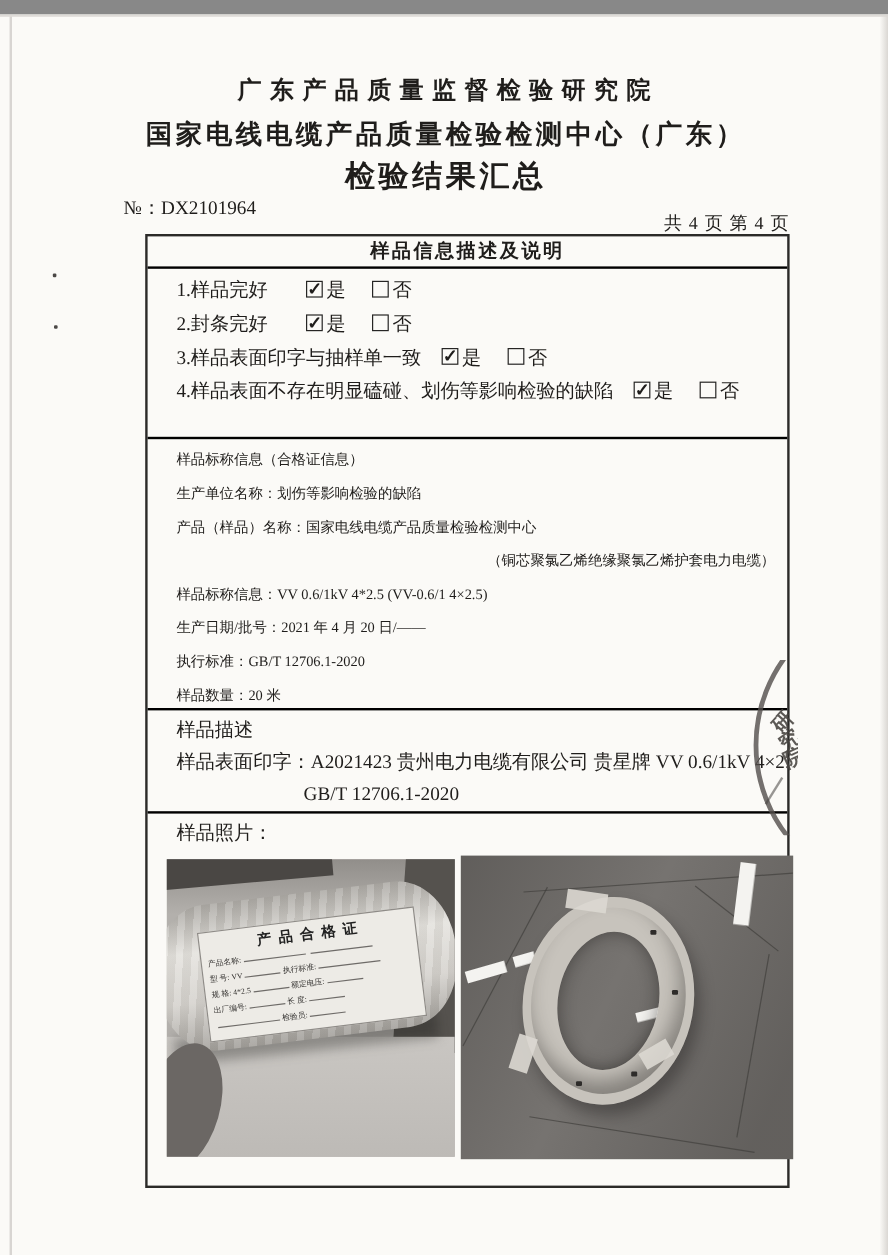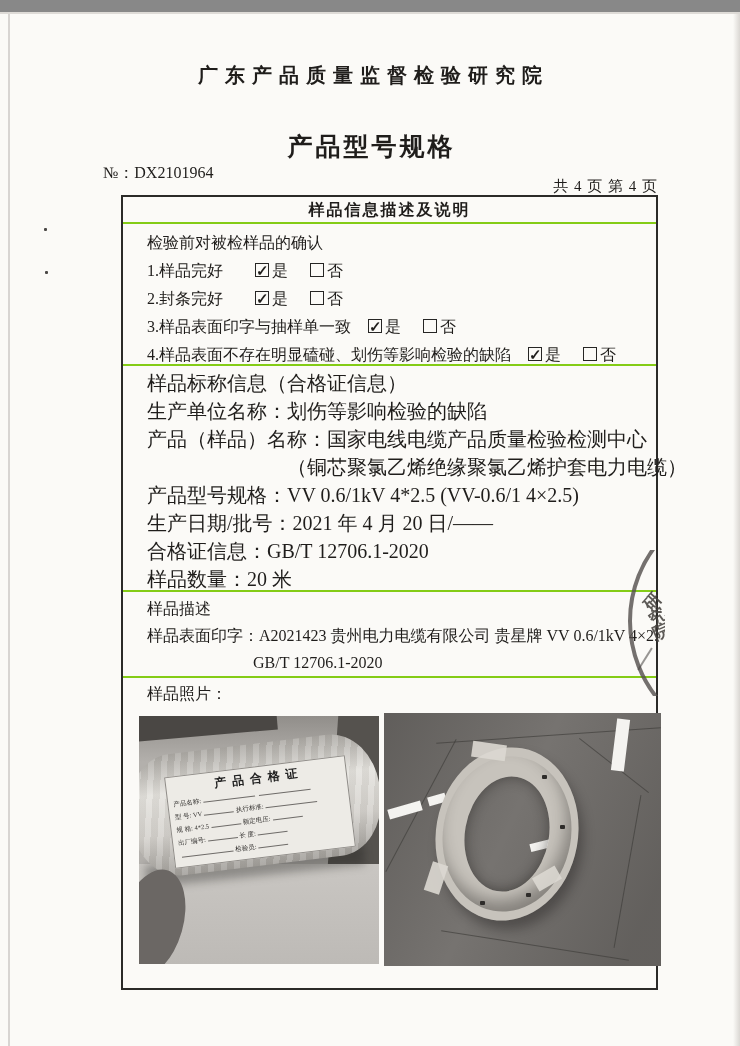--- a/index.html
+++ b/index.html
@@ -24,26 +24,26 @@
   .org2{position:absolute;left:0;top:85px;width:740px;text-align:center;
         font-size:22px;font-weight:bold;letter-spacing:3px;text-indent:3px;}
   .doc-title{position:absolute;left:0;top:118px;width:740px;text-align:center;
         font-size:25px;font-weight:bold;letter-spacing:3px;text-indent:3px;}
   .no-line{position:absolute;left:103px;top:151px;font-size:16px;}
   .page-info{position:absolute;right:82px;top:165px;font-size:15px;letter-spacing:1px;}
 
   
   .report-table{position:absolute;left:121px;top:183px;width:537px;height:795px;
         border:2px solid #2b2a28;box-sizing:border-box;background:rgba(255,255,255,0);}
-  .trow{box-sizing:border-box;border-bottom:2px solid #84cc16;position:relative;}
+  .trow{box-sizing:border-box;border-bottom:2px solid #000000;position:relative;}
   .t-header{height:27px;line-height:26px;text-align:center;
         font-weight:bold;font-size:16px;letter-spacing:2px;}
   .t-confirm{height:142px;padding:5px 10px 0 24px;font-size:16px;}
   .t-confirm .cline{line-height:28px;white-space:nowrap;}
-  .t-nominal{height:226px;padding:3px 10px 0 24px;font-size:20px;}
+  .t-nominal{height:226px;padding:3px 10px 0 24px;font-size:12px;}
   .t-nominal .line{line-height:28px;white-space:nowrap;}
   .t-nominal .line.cont{padding-left:140px;text-align:right;}
   .t-desc{height:86px;padding:3px 0 0 24px;font-size:16px;overflow:hidden;}
   .t-desc .line{line-height:27px;white-space:nowrap;}
   .t-desc .line.cont{padding-left:106px;}
   .t-photos{height:302px;border-bottom:none;padding:6px 0 0 24px;font-size:16px;}
 
   
   .cbs{margin-left:28px;}
   .cbs.tight{margin-left:13px;}
@@ -123,30 +123,30 @@
 <div class="sheet">
 
   <div class="edge-left"></div>
   <div class="edge-top"></div>
   <div class="edge-right"></div>
   <div class="edge-bottom-strip"></div>
   <div class="speck speck1"></div>
   <div class="speck speck2"></div>
 
   <div class="org1">广东产品质量监督检验研究院</div>
-  <div class="doc-title">产品型号规格</div>
+  <div class="org2">国家电线电缆产品质量检验检测中心（广东）</div>
+  <div class="doc-title">检验结果汇总</div>
   <div class="no-line"><span>№：</span><span>DX2101964</span></div>
   <div class="page-info">共 4 页 第 4 页</div>
 
   <div class="report-table">
 
     <div class="trow t-header">样品信息描述及说明</div>
 
     <div class="trow t-confirm">
-      <div class="cline">检验前对被检样品的确认</div>
       <div class="cline">
         <span>1.样品完好</span>
         <span class="cbs"><span class="cb checked"><i>✓</i></span><span>是</span></span>
         <span class="cbs"><span class="cb"></span><span>否</span></span>
       </div>
       <div class="cline">
         <span>2.封条完好</span>
         <span class="cbs"><span class="cb checked"><i>✓</i></span><span>是</span></span>
         <span class="cbs"><span class="cb"></span><span>否</span></span>
       </div>
@@ -160,23 +160,23 @@
         <span class="cbs tight"><span class="cb checked"><i>✓</i></span><span>是</span></span>
         <span class="cbs"><span class="cb"></span><span>否</span></span>
       </div>
     </div>
 
     <div class="trow t-nominal">
       <div class="line">样品标称信息（合格证信息）</div>
       <div class="line"><span>生产单位名称：</span><span>划伤等影响检验的缺陷</span></div>
       <div class="line"><span>产品（样品）名称：</span><span>国家电线电缆产品质量检验检测中心</span></div>
       <div class="line cont"><span>（铜芯聚氯乙烯绝缘聚氯乙烯护套电力电缆）</span></div>
-      <div class="line"><span>产品型号规格：</span><span>VV 0.6/1kV 4*2.5 (VV-0.6/1 4×2.5)</span></div>
+      <div class="line"><span>样品标称信息：</span><span>VV 0.6/1kV 4*2.5 (VV-0.6/1 4×2.5)</span></div>
       <div class="line"><span>生产日期/批号：</span><span>2021 年 4 月 20 日/——</span></div>
-      <div class="line"><span>合格证信息：</span><span>GB/T 12706.1-2020</span></div>
+      <div class="line"><span>执行标准：</span><span>GB/T 12706.1-2020</span></div>
       <div class="line"><span>样品数量：</span><span>20 米</span></div>
     </div>
 
     <div class="trow t-desc">
       <div class="line">样品描述</div>
       <div class="line"><span>样品表面印字：</span><span>A2021423 贵州电力电缆有限公司  贵星牌  VV 0.6/1kV 4×2.5mm²</span></div>
       <div class="line cont">GB/T 12706.1-2020</div>
     </div>
 
     <div class="trow t-photos">

